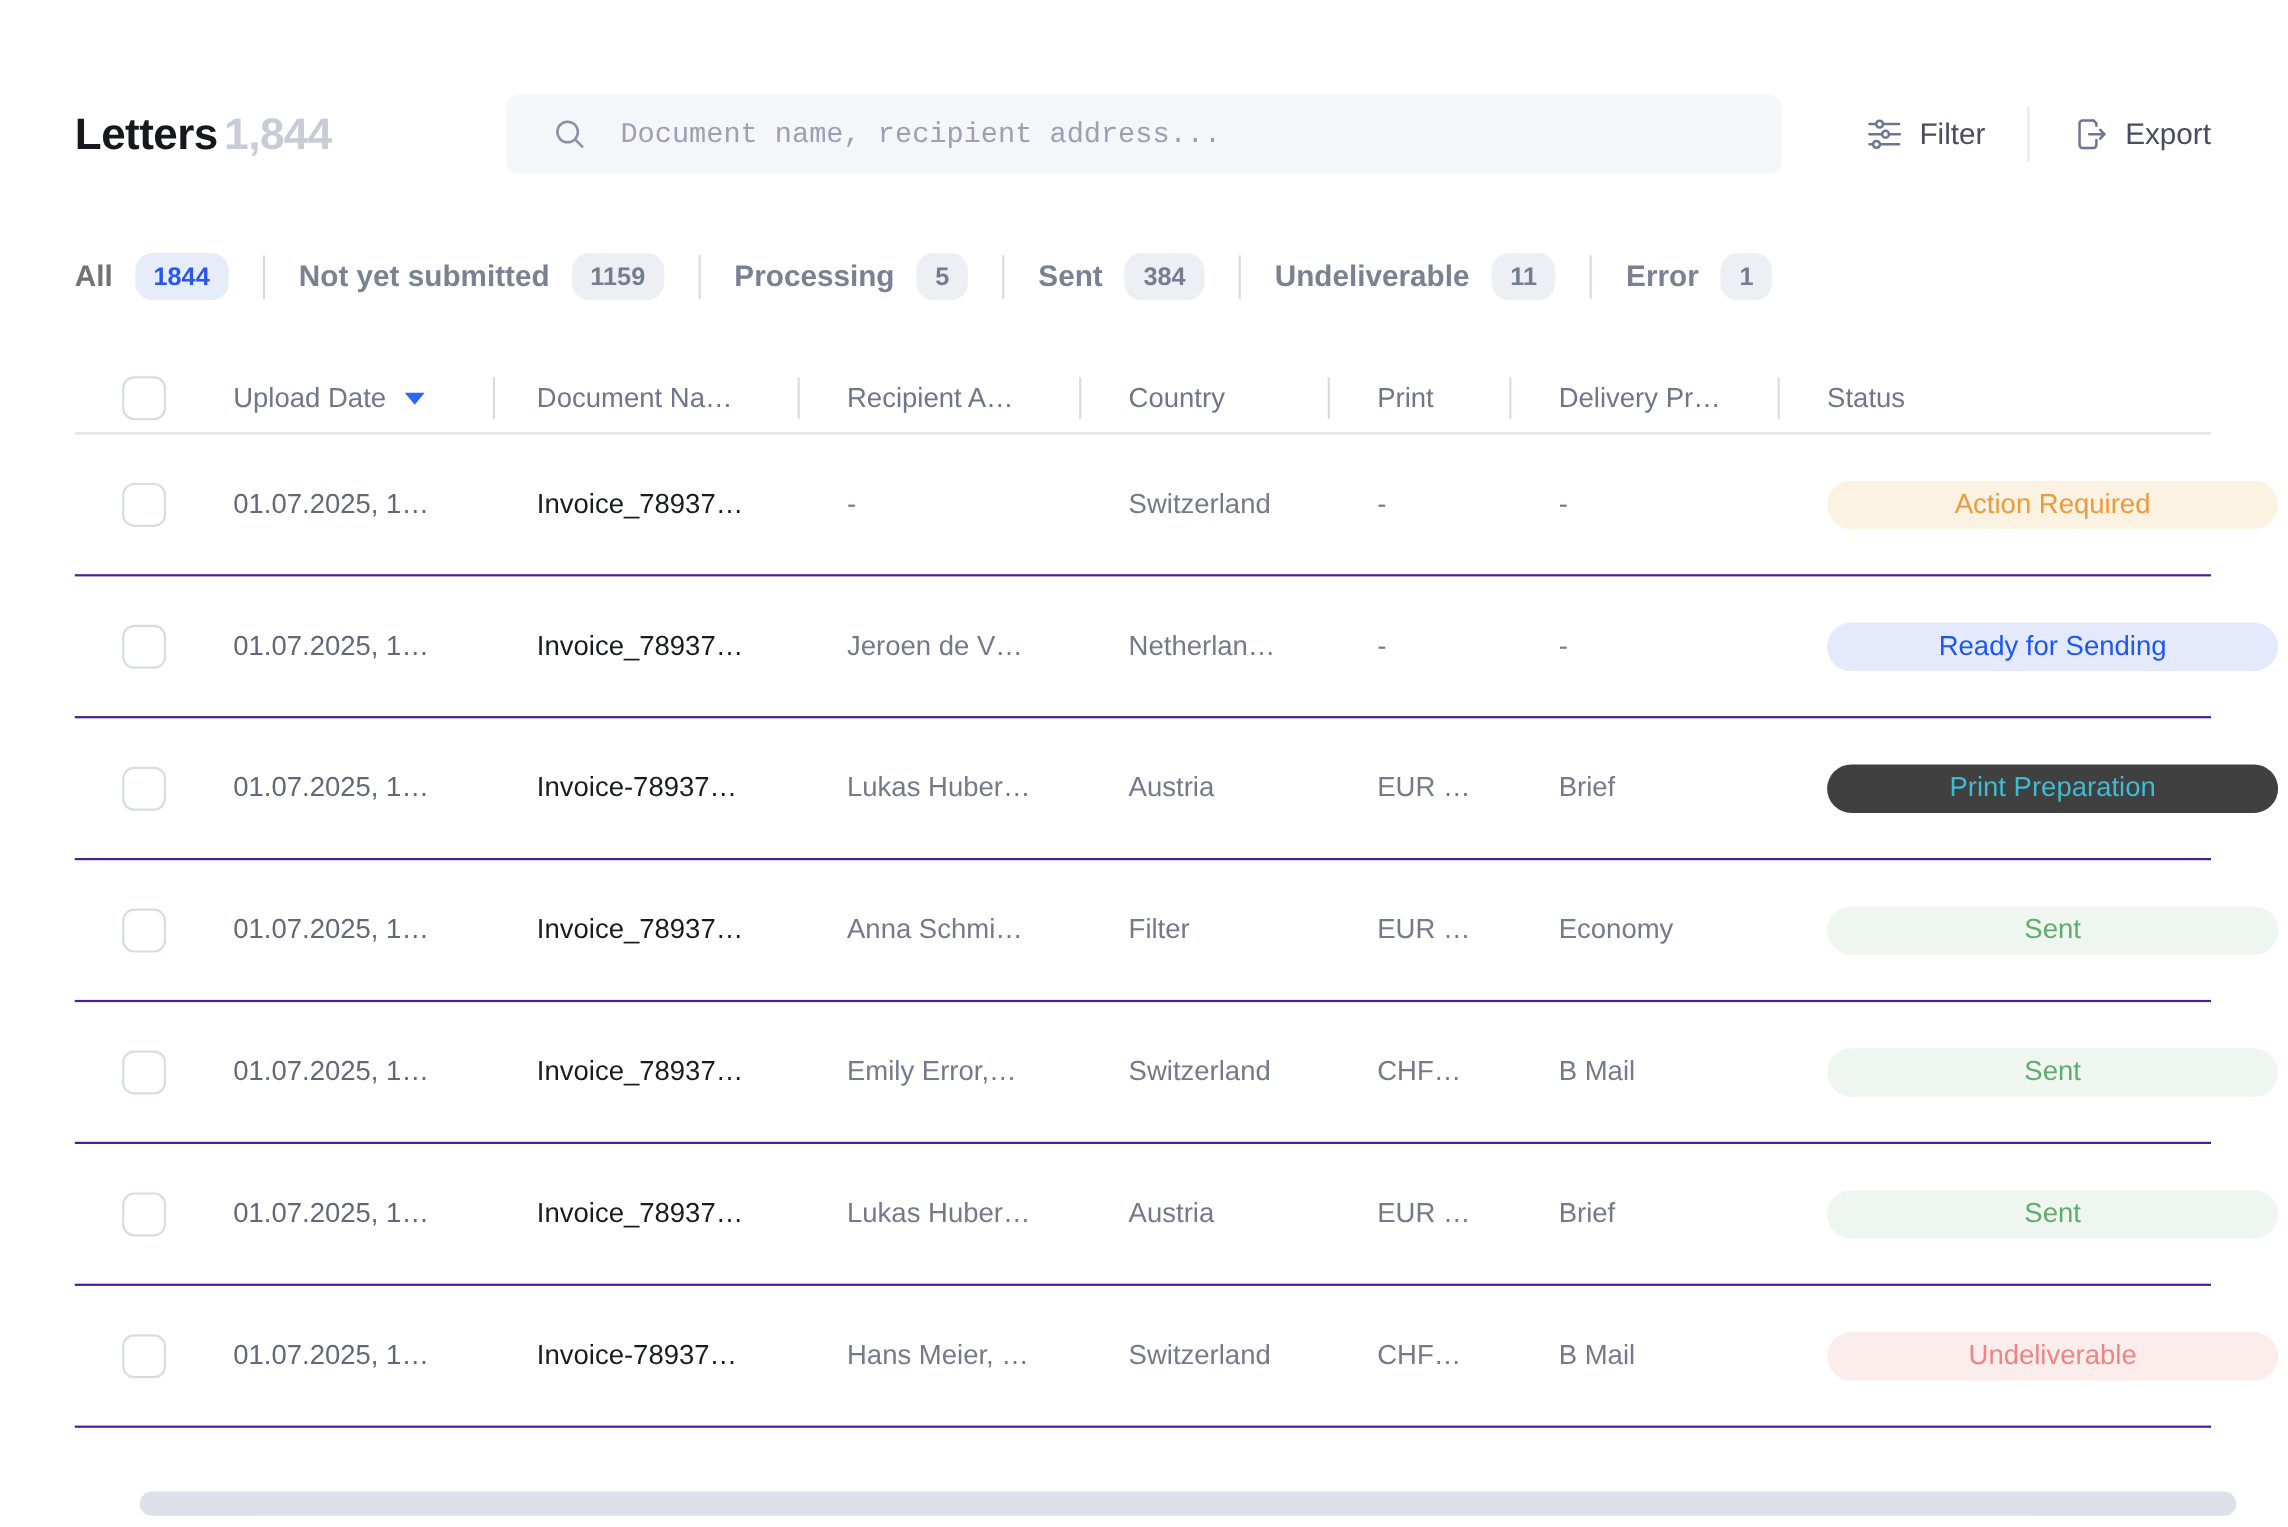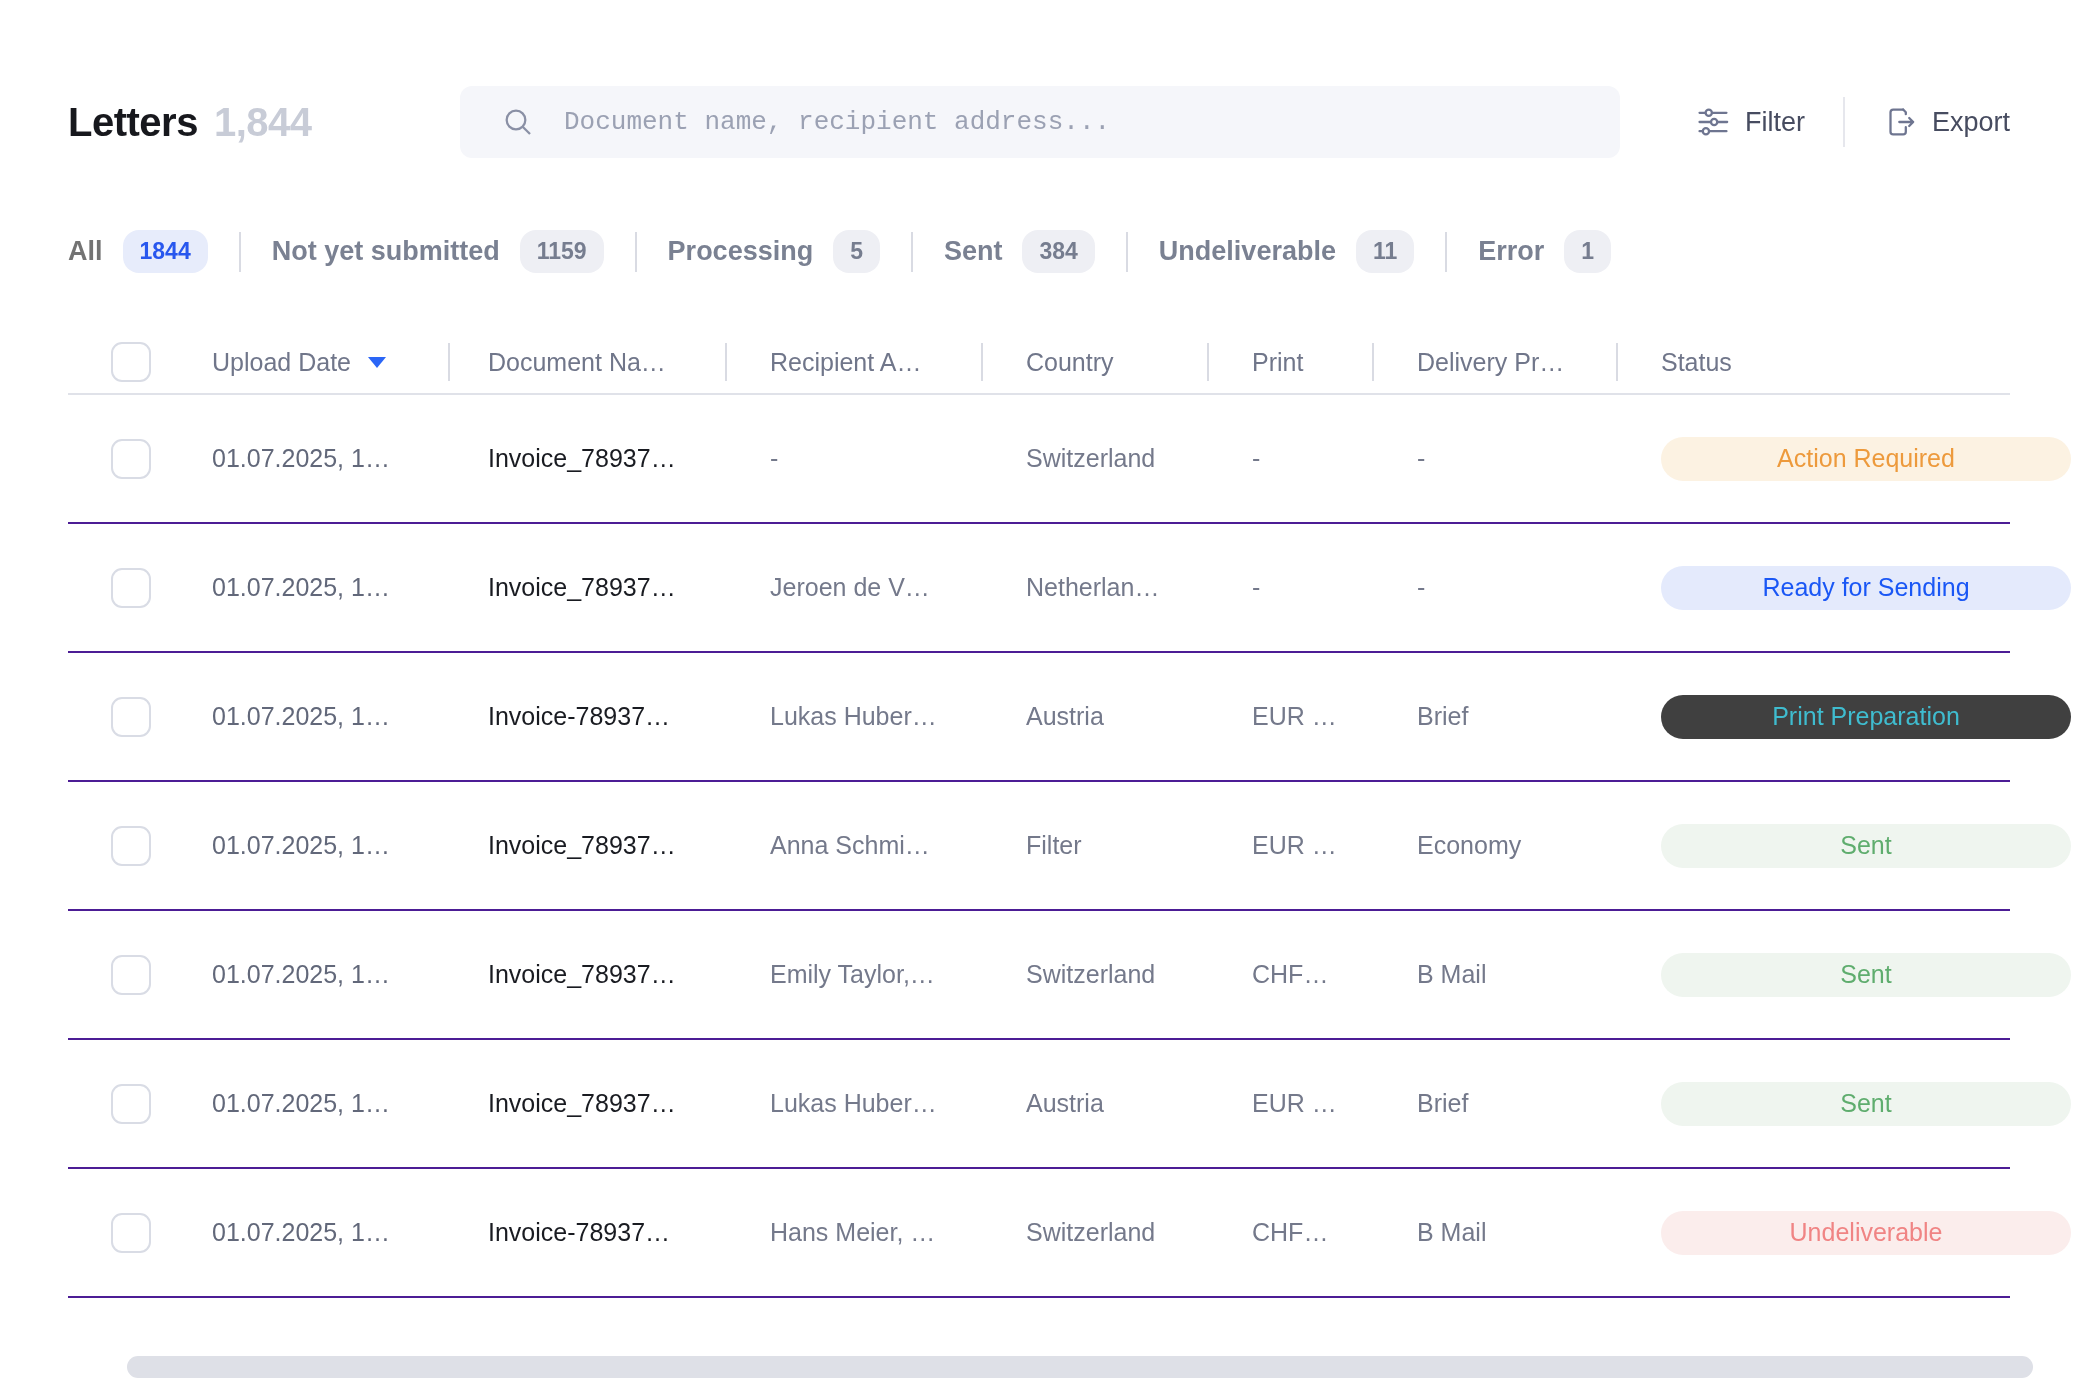--- a/index.html
+++ b/index.html
@@ -7,21 +7,21 @@
   body {
     width: 2080px; height: 1388px;
     background: #ffffff;
     font-family: "Liberation Sans", sans-serif;
     overflow: hidden;
   }
   .page { width: 2080px; height: 1388px; padding: 0 70px 0 68px; }
 
   
   .topbar { display: flex; align-items: center; margin-top: 86px; }
-  .title-wrap { display: flex; align-items: flex-end; gap: 16px; width: 392px; flex: 0 0 auto; }
+  .title-wrap { display: flex; align-items: flex-end; gap: 6px; width: 392px; flex: 0 0 auto; }
   .page-title { font-size: 40px; font-weight: bold; color: #17181D; margin: 0; letter-spacing: -0.5px; }
   .page-count { font-size: 40px; font-weight: bold; color: #C8CCD7; letter-spacing: -0.5px; }
 
   .search {
     flex: 0 0 auto; width: 1160px; height: 72px;
     background: #F5F6FA; border-radius: 12px;
     display: flex; align-items: center; gap: 28px;
     padding-left: 42px; cursor: text;
   }
   .search svg { width: 32px; height: 32px; stroke: #8A90A5; fill: none; stroke-width: 1.7; flex: 0 0 auto; }
@@ -274,21 +274,21 @@
     </div>
     <div></div>
   </div>
 
   <div class="trow">
     <div class="hcell">
       <span class="checkbox"></span>
     </div>
     <div class="cell cell-date">01.07.2025, 1…</div>
     <div class="cell cell-doc pad-sm">Invoice_78937…</div>
-    <div class="cell cell-gray pad">Emily Taylor,…</div>
+    <div class="cell cell-gray pad">Emily Error,…</div>
     <div class="cell cell-gray pad">Switzerland</div>
     <div class="cell cell-gray pad">CHF…</div>
     <div class="cell cell-gray pad">B Mail</div>
     <div class="cell pad">
       <span class="badge" style="color: rgb(95, 173, 110); background: rgb(239, 245, 239);">Sent</span>
     </div>
     <div></div>
   </div>
 
   <div class="trow">

